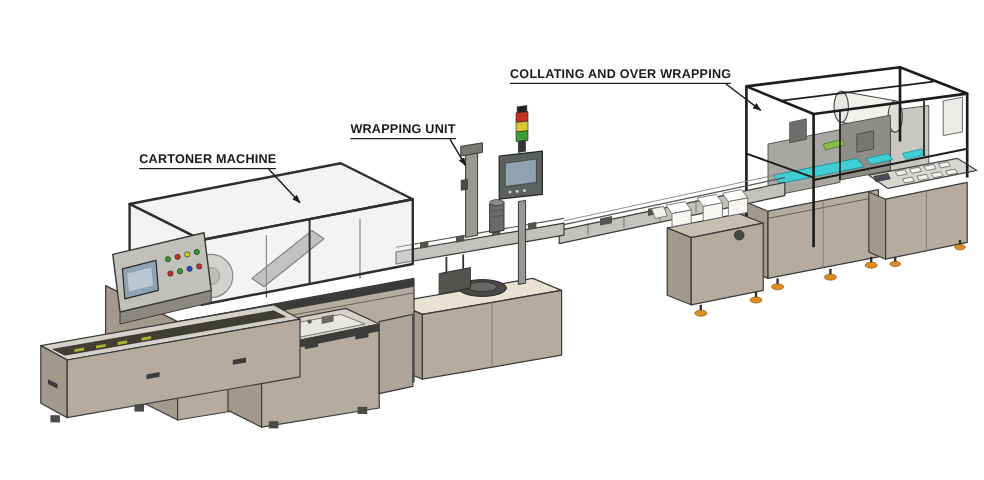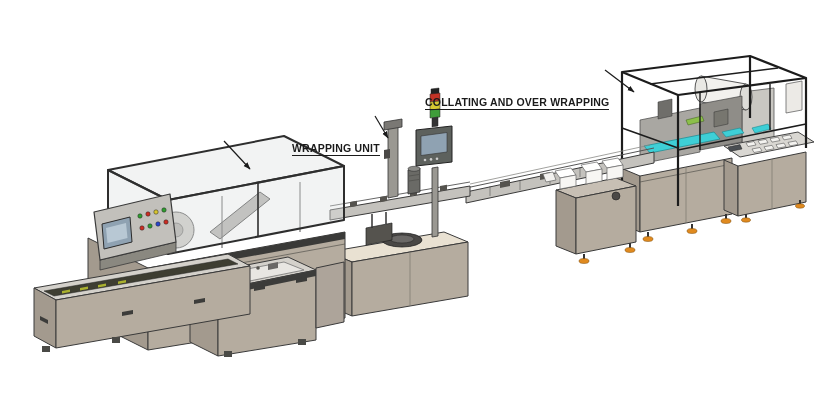--- a/index.html
+++ b/index.html
@@ -13,21 +13,20 @@
   .scene svg{position:absolute;left:0;top:0;}
   .callout{
     position:absolute;
     font-weight:700;
     font-size:10.5px;
     letter-spacing:.2px;
     color:#1a1a1a;
     border-bottom:1.6px solid #1a1a1a;
     padding-bottom:1px;
     white-space:nowrap;
-    margin-top:40px;
   }
   #callout-cartoner{left:116px;top:127px;}
   #callout-labeling{left:292px;top:102px;}
   #callout-collating{left:425px;top:56px;}
 </style>
 </head>
 <body>
 
 <div class="scene">
 
@@ -303,17 +302,18 @@
       </g>
     </g>
 
     <g stroke="#1a1a1a" stroke-width="1.2" fill="none">
       <line x1="224" y1="141" x2="250" y2="169" marker-end="url(#arrow)"></line>
       <line x1="375" y1="116" x2="388" y2="138" marker-end="url(#arrow)"></line>
       <line x1="605" y1="70" x2="634" y2="92" marker-end="url(#arrow)"></line>
     </g>
   </svg>
 
+  <div class="callout" id="callout-cartoner">CARTONER MACHINE</div>
 
   <div class="callout" id="callout-labeling">WRAPPING UNIT</div>
 
   <div class="callout" id="callout-collating">COLLATING AND OVER WRAPPING</div>
 </div>
 
 </body></html>

